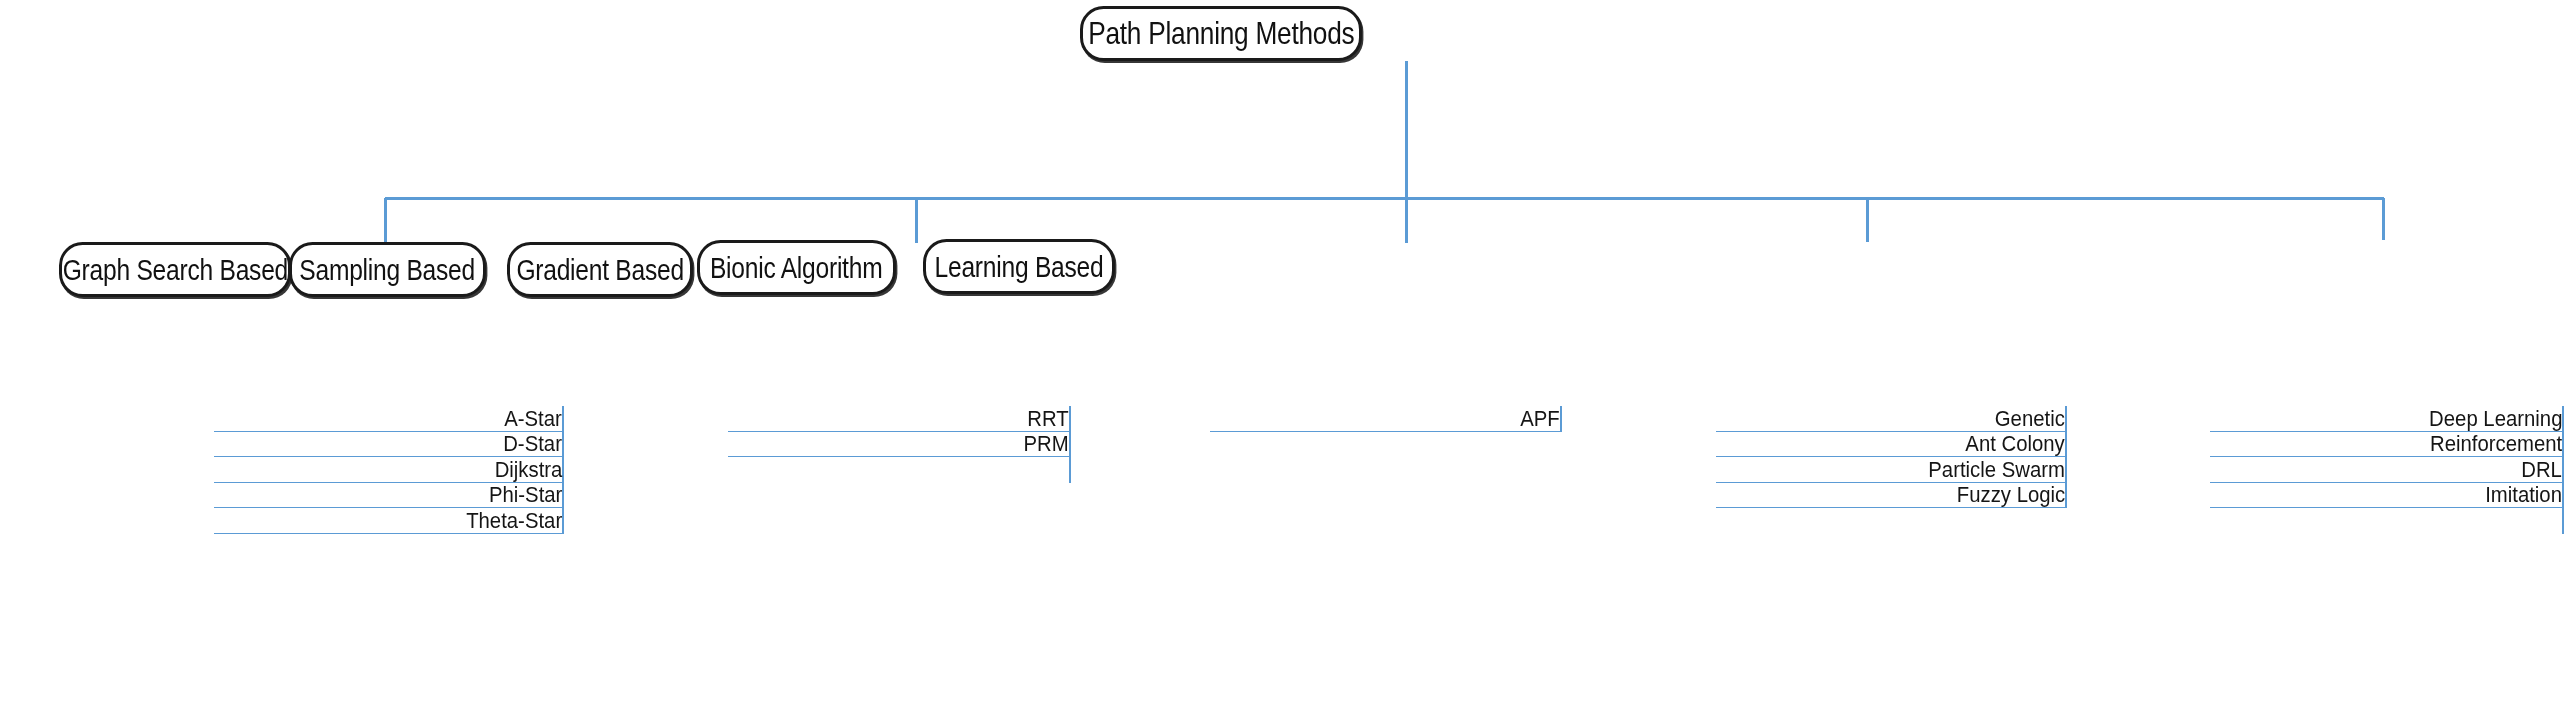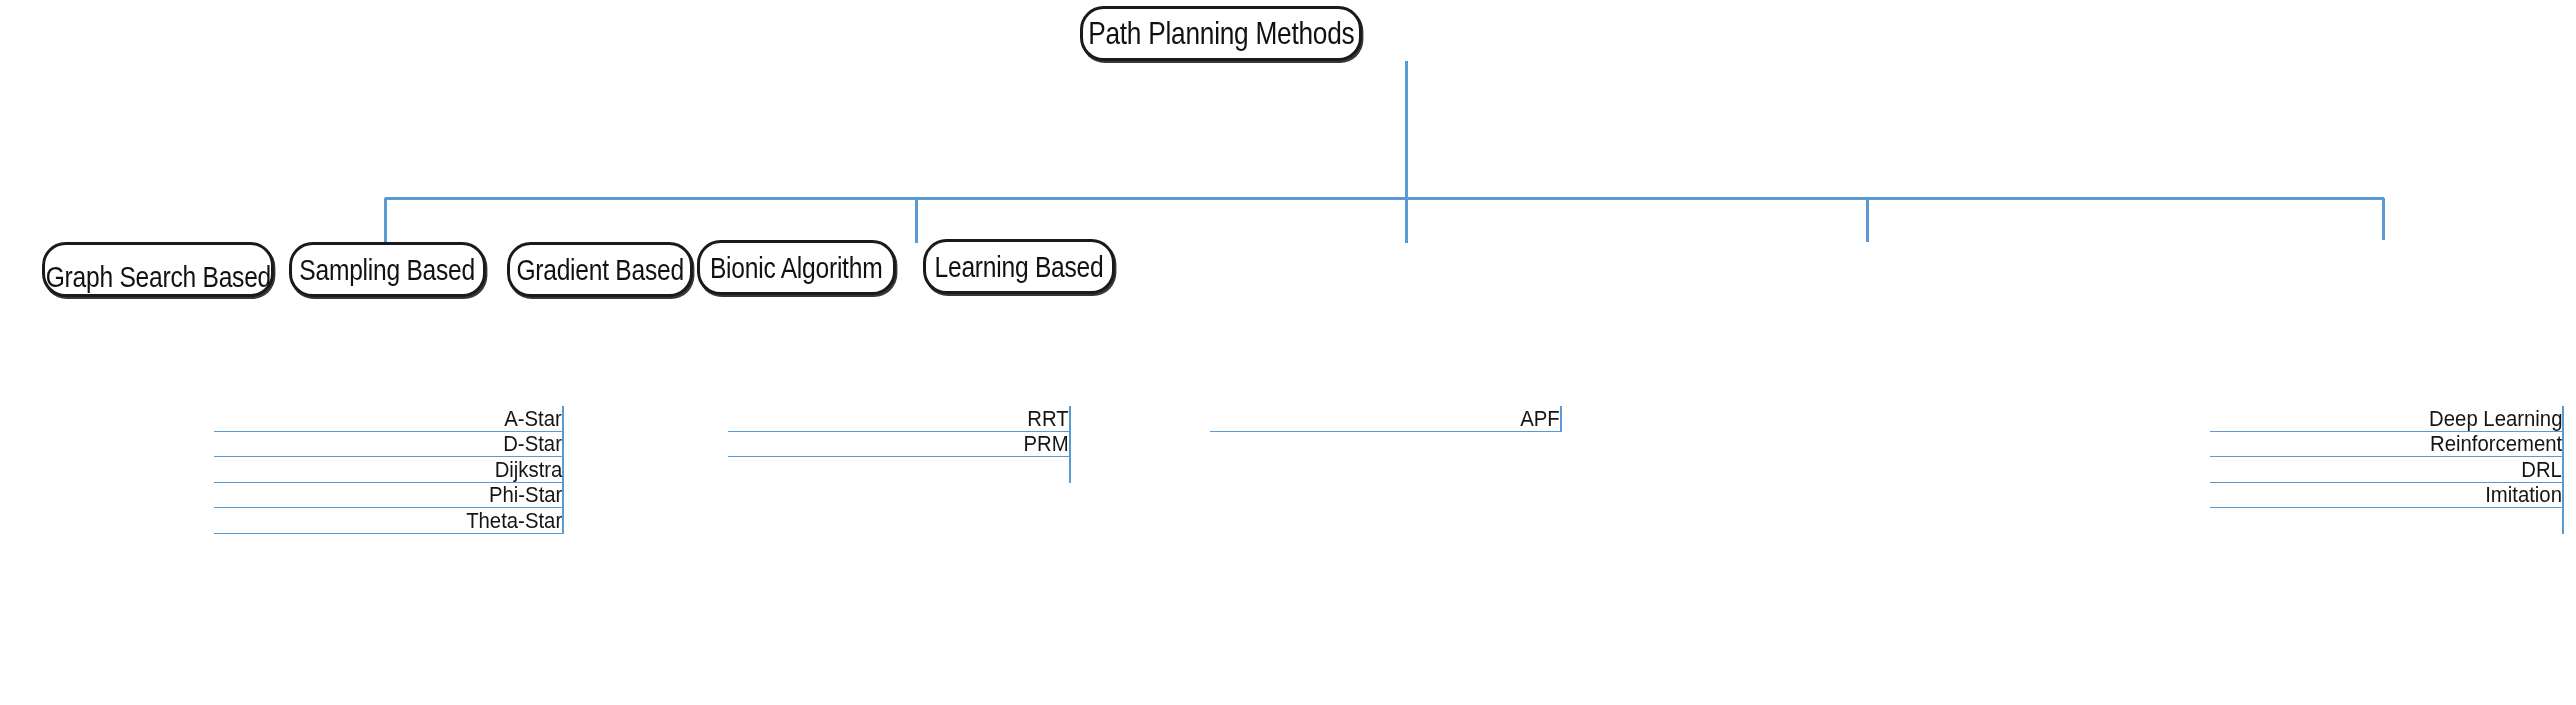--- a/index.html
+++ b/index.html
@@ -53,21 +53,21 @@
     left: 1044px;
     top: 5.5px;
     width: 282px;
     height: 55px;
   }
   #root-node .node-label { font-size: 32px; }
 
   .branch-node { height: 55px; }
   .branch-node .node-label { font-size: 30px; }
 
-  #branch-node-0 { left: 6px;   top: 242px; width: 232px; align-items: flex-end; }
+  #branch-node-0 { left: 23px;   top: 242px; width: 232px; }
   #branch-node-1 { left: 253px;  top: 242px; width: 197px; }
   #branch-node-2 { left: 471px;  top: 242px; width: 186px; }
   #branch-node-3 { left: 661px;  top: 240px; width: 199px; }
   #branch-node-4 { left: 887px; top: 239px; width: 192px; }
 
   
   .leaf-group {
     position: absolute;
   }
   .leaf-item {
@@ -164,20 +164,35 @@
     </div>
   </div>
 
   <div class="leaf-group" id="leaf-group-2" style="left:1174px; top:406px; width:352px;text-align:right;">
     <div class="leaf-rail" style="right:0; height:25.6px;"></div>
     <div class="leaf-item">
       <span class="leaf-label">APF</span>
     </div>
   </div>
 
+  <div class="leaf-group" id="leaf-group-3" style="left:1680px; top:406px; width:351px;">
+    <div class="leaf-rail" style="right:0; height:102px;"></div>
+    <div class="leaf-item">
+      <span class="leaf-label">Genetic</span>
+    </div>
+    <div class="leaf-item">
+      <span class="leaf-label">Ant Colony</span>
+    </div>
+    <div class="leaf-item">
+      <span class="leaf-label">Particle Swarm</span>
+    </div>
+    <div class="leaf-item">
+      <span class="leaf-label">Fuzzy Logic</span>
+    </div>
+  </div>
 
   <div class="leaf-group" id="leaf-group-4" style="left:2174px; top:406px; width:354px;">
     <div class="leaf-rail" style="right:0; height:128px;"></div>
     <div class="leaf-item">
       <span class="leaf-label">Deep Learning</span>
     </div>
     <div class="leaf-item">
       <span class="leaf-label">Reinforcement</span>
     </div>
     <div class="leaf-item">

